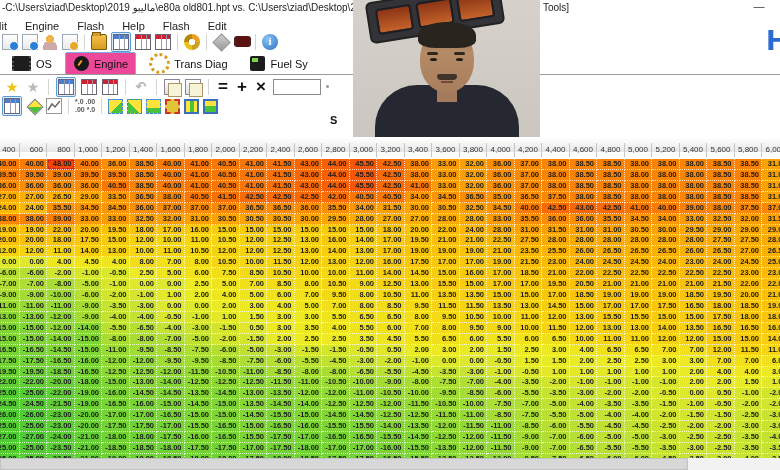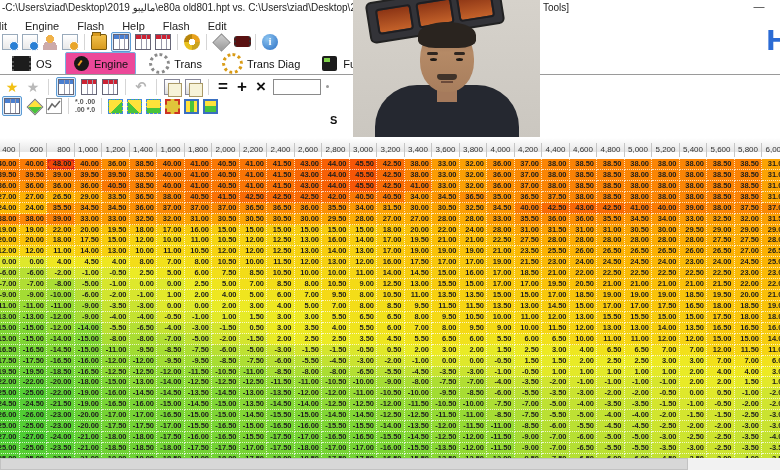--- a/index.html
+++ b/index.html
@@ -160,24 +160,20 @@
   <div id="tabbar">
       <div class="tab">
         <div class="ic ic-oschip" style="width: 15px; height: 15px;"></div>
         <span>OS</span>
       </div>
       <div class="tab selected">
         <div class="ic ic-gauge" style="width: 15px; height: 15px;"></div>
         <span>Engine</span>
       </div>
       <div class="tab">
-        <div class="ic ic-gear" style="width: 15px; height: 15px;"></div>
-        <span>Trans</span>
-      </div>
-      <div class="tab">
         <div class="ic ic-gear gold" style="width: 15px; height: 15px;"></div>
         <span>Trans Diag</span>
       </div>
       <div class="tab">
         <div class="ic ic-fuel" style="width: 15px; height: 15px;"></div>
         <span>Fuel Sy</span>
       </div>
     </div>
   <div id="tb-divider"></div>
 

